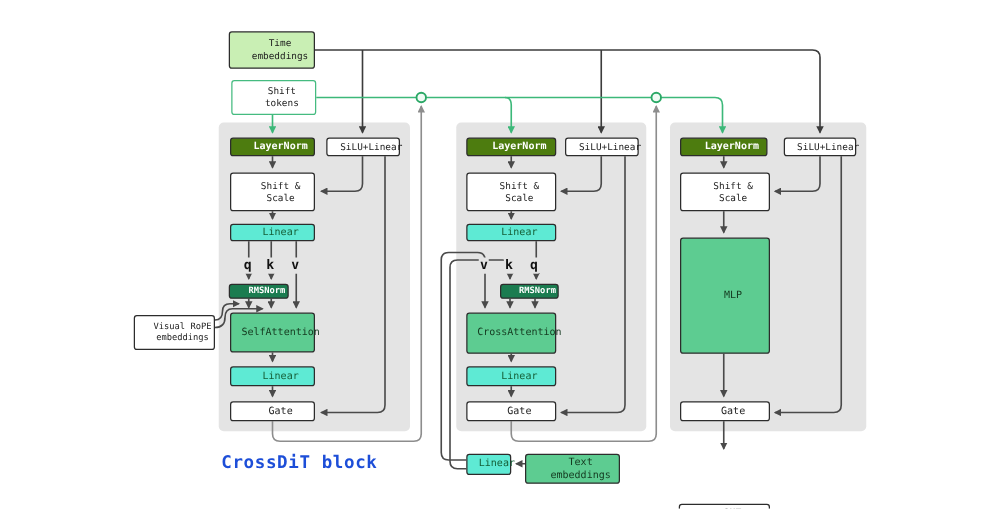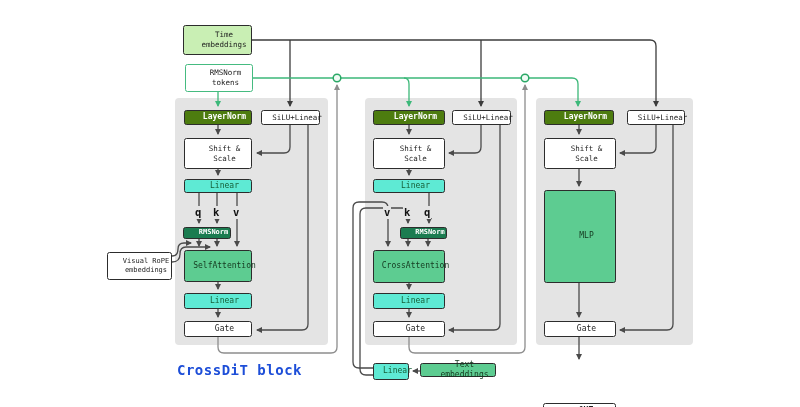--- a/index.html
+++ b/index.html
@@ -92,21 +92,21 @@
       <path stroke="#4a4a4a" d="M420,371 H413" marker-end="url(#ah-mid)"></path>
       <path stroke="#4a4a4a" d="M373,368 H359 Q353,368 353,362 V208 Q353,202 359,202 H382 Q388,202 388,208 V246" marker-end="url(#ah-mid)"></path>
       <path stroke="#4a4a4a" d="M373,375 H366 Q360,375 360,369 V214 Q360,208 366,208 H402 Q408,208 408,214 V223" marker-end="url(#ah-mid)"></path>
     </g>
     <circle cx="337" cy="78" r="3.8" fill="#f0fbf5" stroke="#2aa866" stroke-width="1.5"></circle>
     <circle cx="525" cy="78" r="3.8" fill="#f0fbf5" stroke="#2aa866" stroke-width="1.5"></circle>
   </svg>
 
   <div class="box fill-pale" style="left:183px;top:25px;width:69px;height:30px;">Time
 embeddings</div>
-  <div class="box outline-green" style="left:185px;top:64px;width:68px;height:28px;">RMSNorm tokens</div>
+  <div class="box outline-green" style="left:185px;top:64px;width:68px;height:28px;">Shift tokens</div>
   <div class="box" style="left:107px;top:252px;width:65px;height:28px;font-size:7px;">Visual RoPE
 embeddings</div>
 
   <div class="box fill-strong" style="left:184px;top:110px;width:68px;height:15px;">LayerNorm</div>
   <div class="box" style="left:261px;top:110px;width:59px;height:15px;">SiLU+Linear</div>
   <div class="box" style="left:184px;top:138px;width:68px;height:31px;">Shift &amp; Scale</div>
   <div class="box fill-light" style="left:184px;top:179px;width:68px;height:14px;">Linear</div>
   <span class="qkv" style="left:194px;top:206px;">q</span>
   <span class="qkv" style="left:212px;top:206px;">k</span>
   <span class="qkv" style="left:232px;top:206px;">v</span>
@@ -128,17 +128,17 @@
   <div class="box" style="left:373px;top:321px;width:72px;height:16px;font-size:8px;">Gate</div>
 
   <div class="box fill-strong" style="left:544px;top:110px;width:70px;height:15px;">LayerNorm</div>
   <div class="box" style="left:627px;top:110px;width:58px;height:15px;">SiLU+Linear</div>
   <div class="box" style="left:544px;top:138px;width:72px;height:31px;">Shift &amp; Scale</div>
   <div class="box fill-mid" style="left:544px;top:190px;width:72px;height:93px;">MLP</div>
   <div class="box" style="left:544px;top:321px;width:72px;height:16px;font-size:8px;">Gate</div>
   <div class="box" style="left:543px;top:363px;width:73px;height:16px;font-size:8px;font-weight:bold;margin-top:40px;">OUT</div>
 
   <div class="box fill-light" style="left:373px;top:363px;width:36px;height:17px;">Linear</div>
-  <div class="box fill-mid" style="left:420px;top:363px;width:76px;height:14px;">Text embeddings</div>
+  <div class="box fill-mid" style="left:420px;top:363px;width:76px;height:24px;">Text embeddings</div>
 
   <div class="title" style="left:177px;top:362px;">CrossDiT block</div>
 
 </div>
 
 </body></html>

